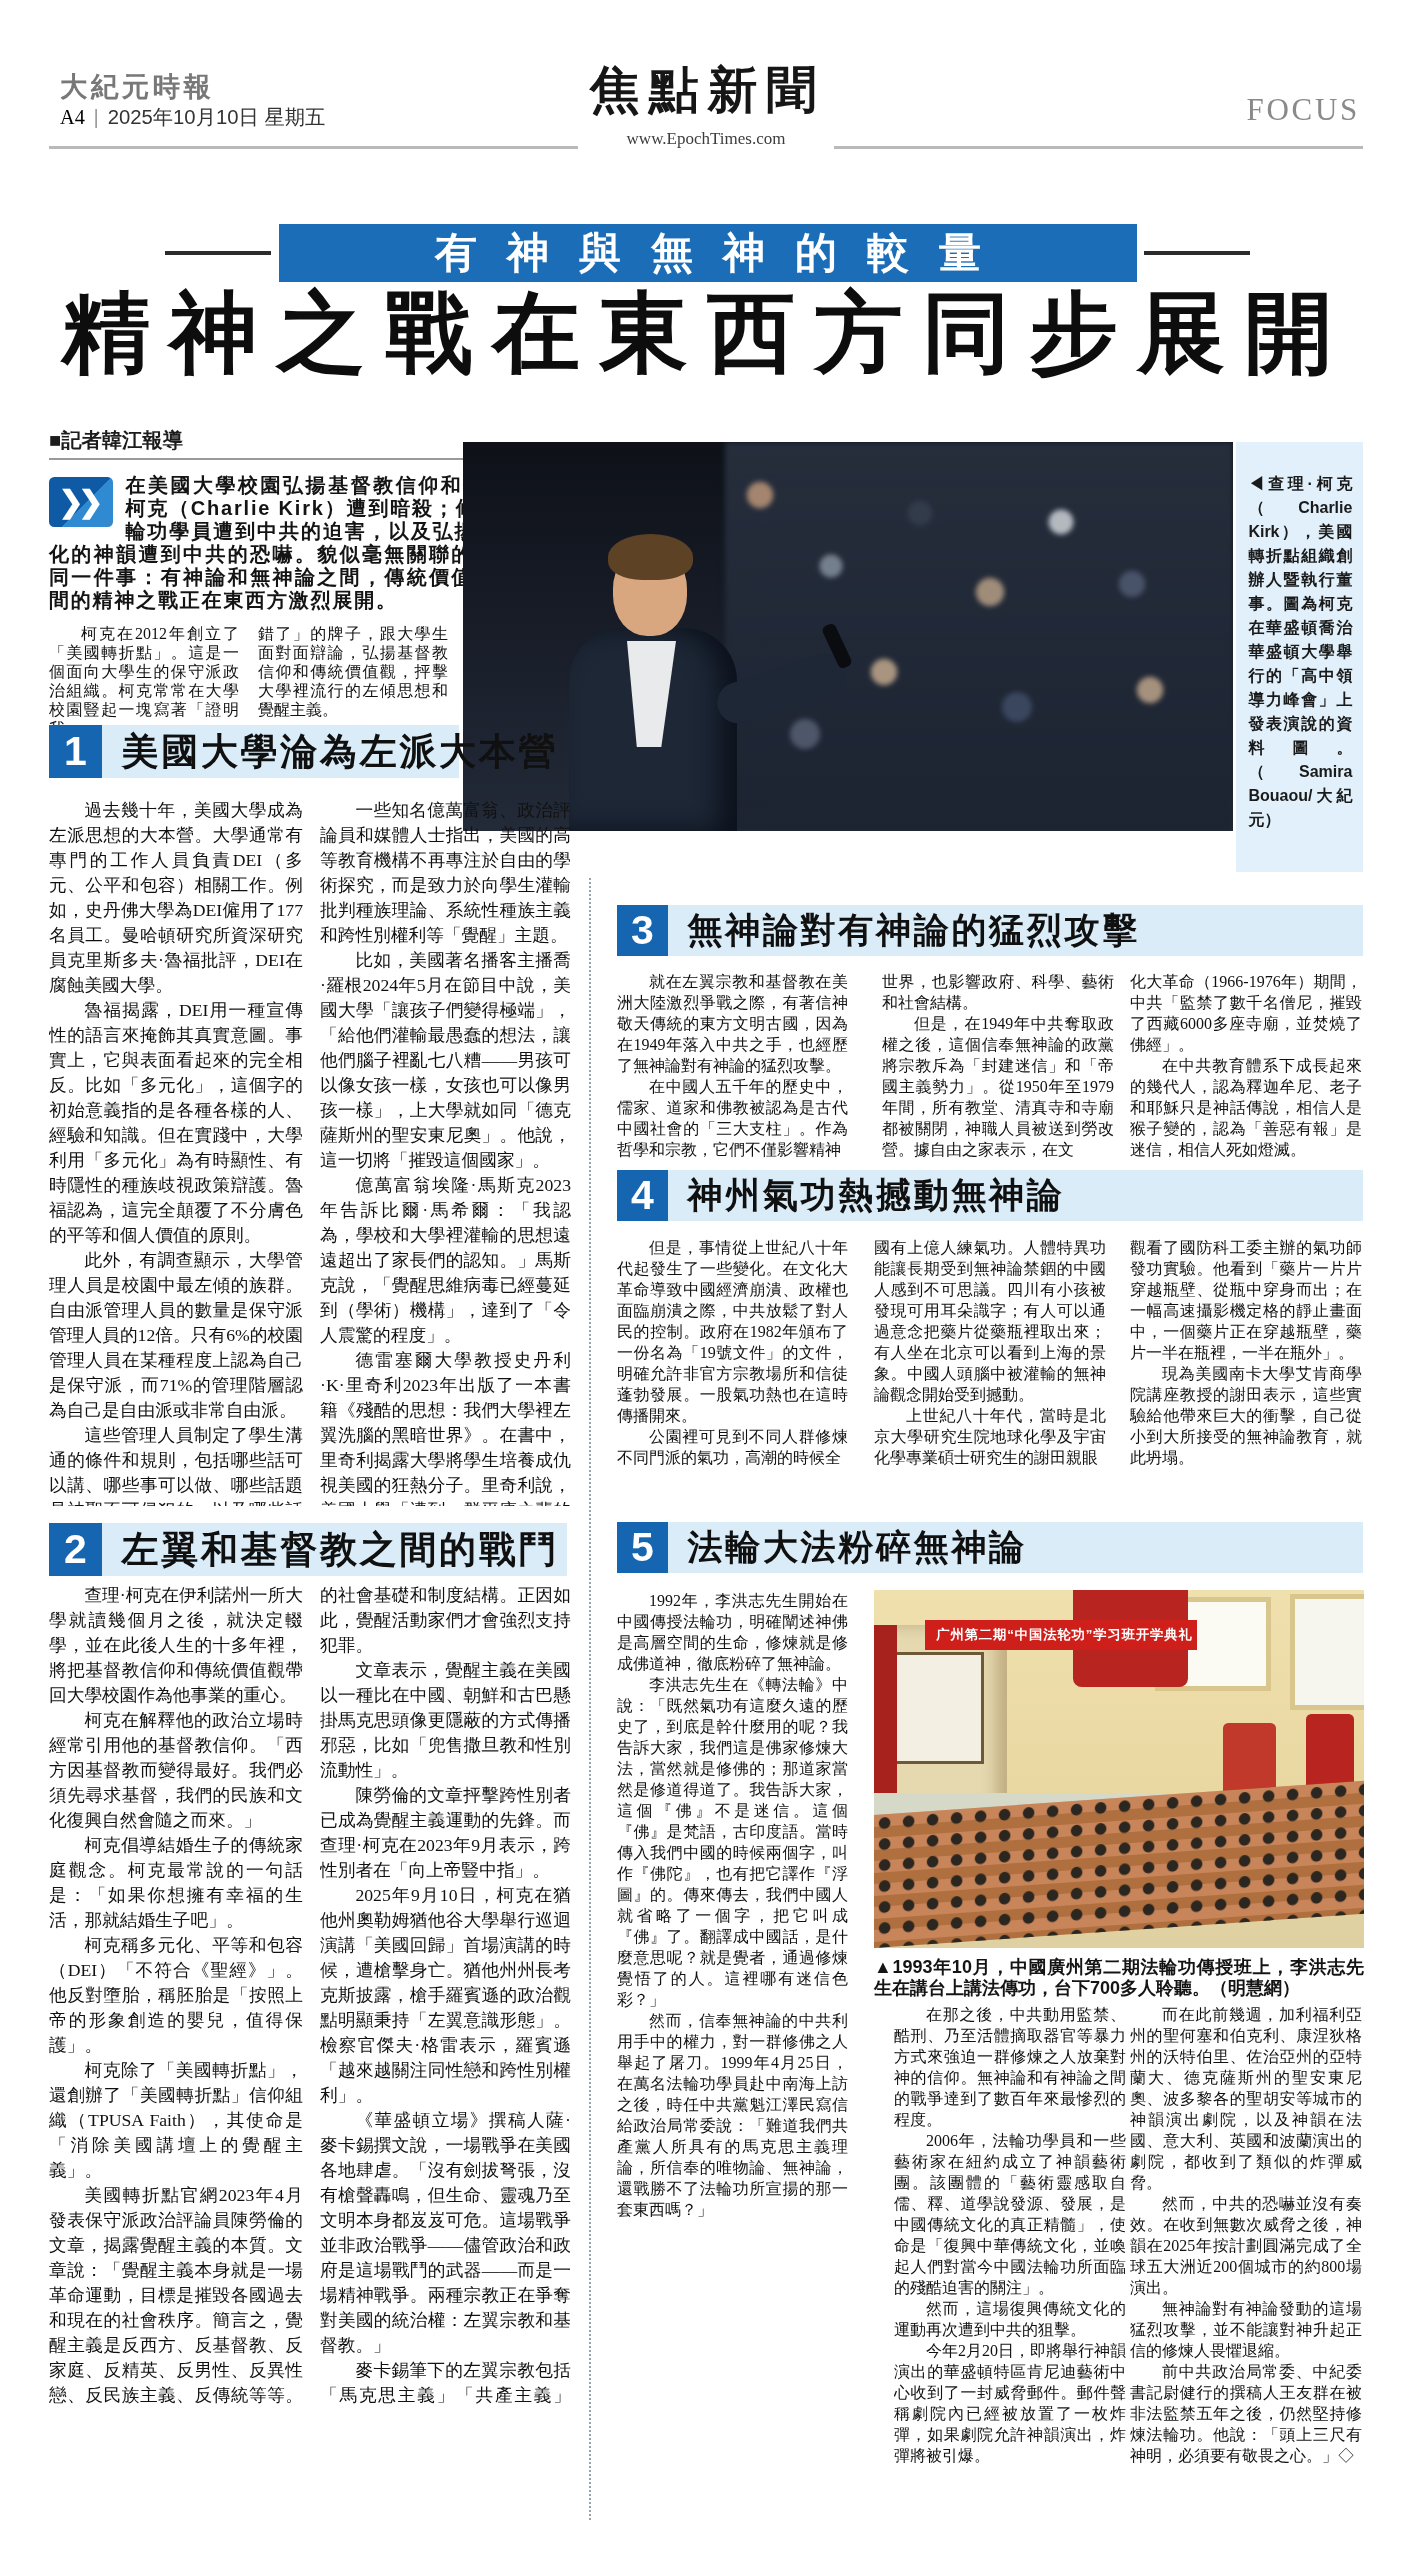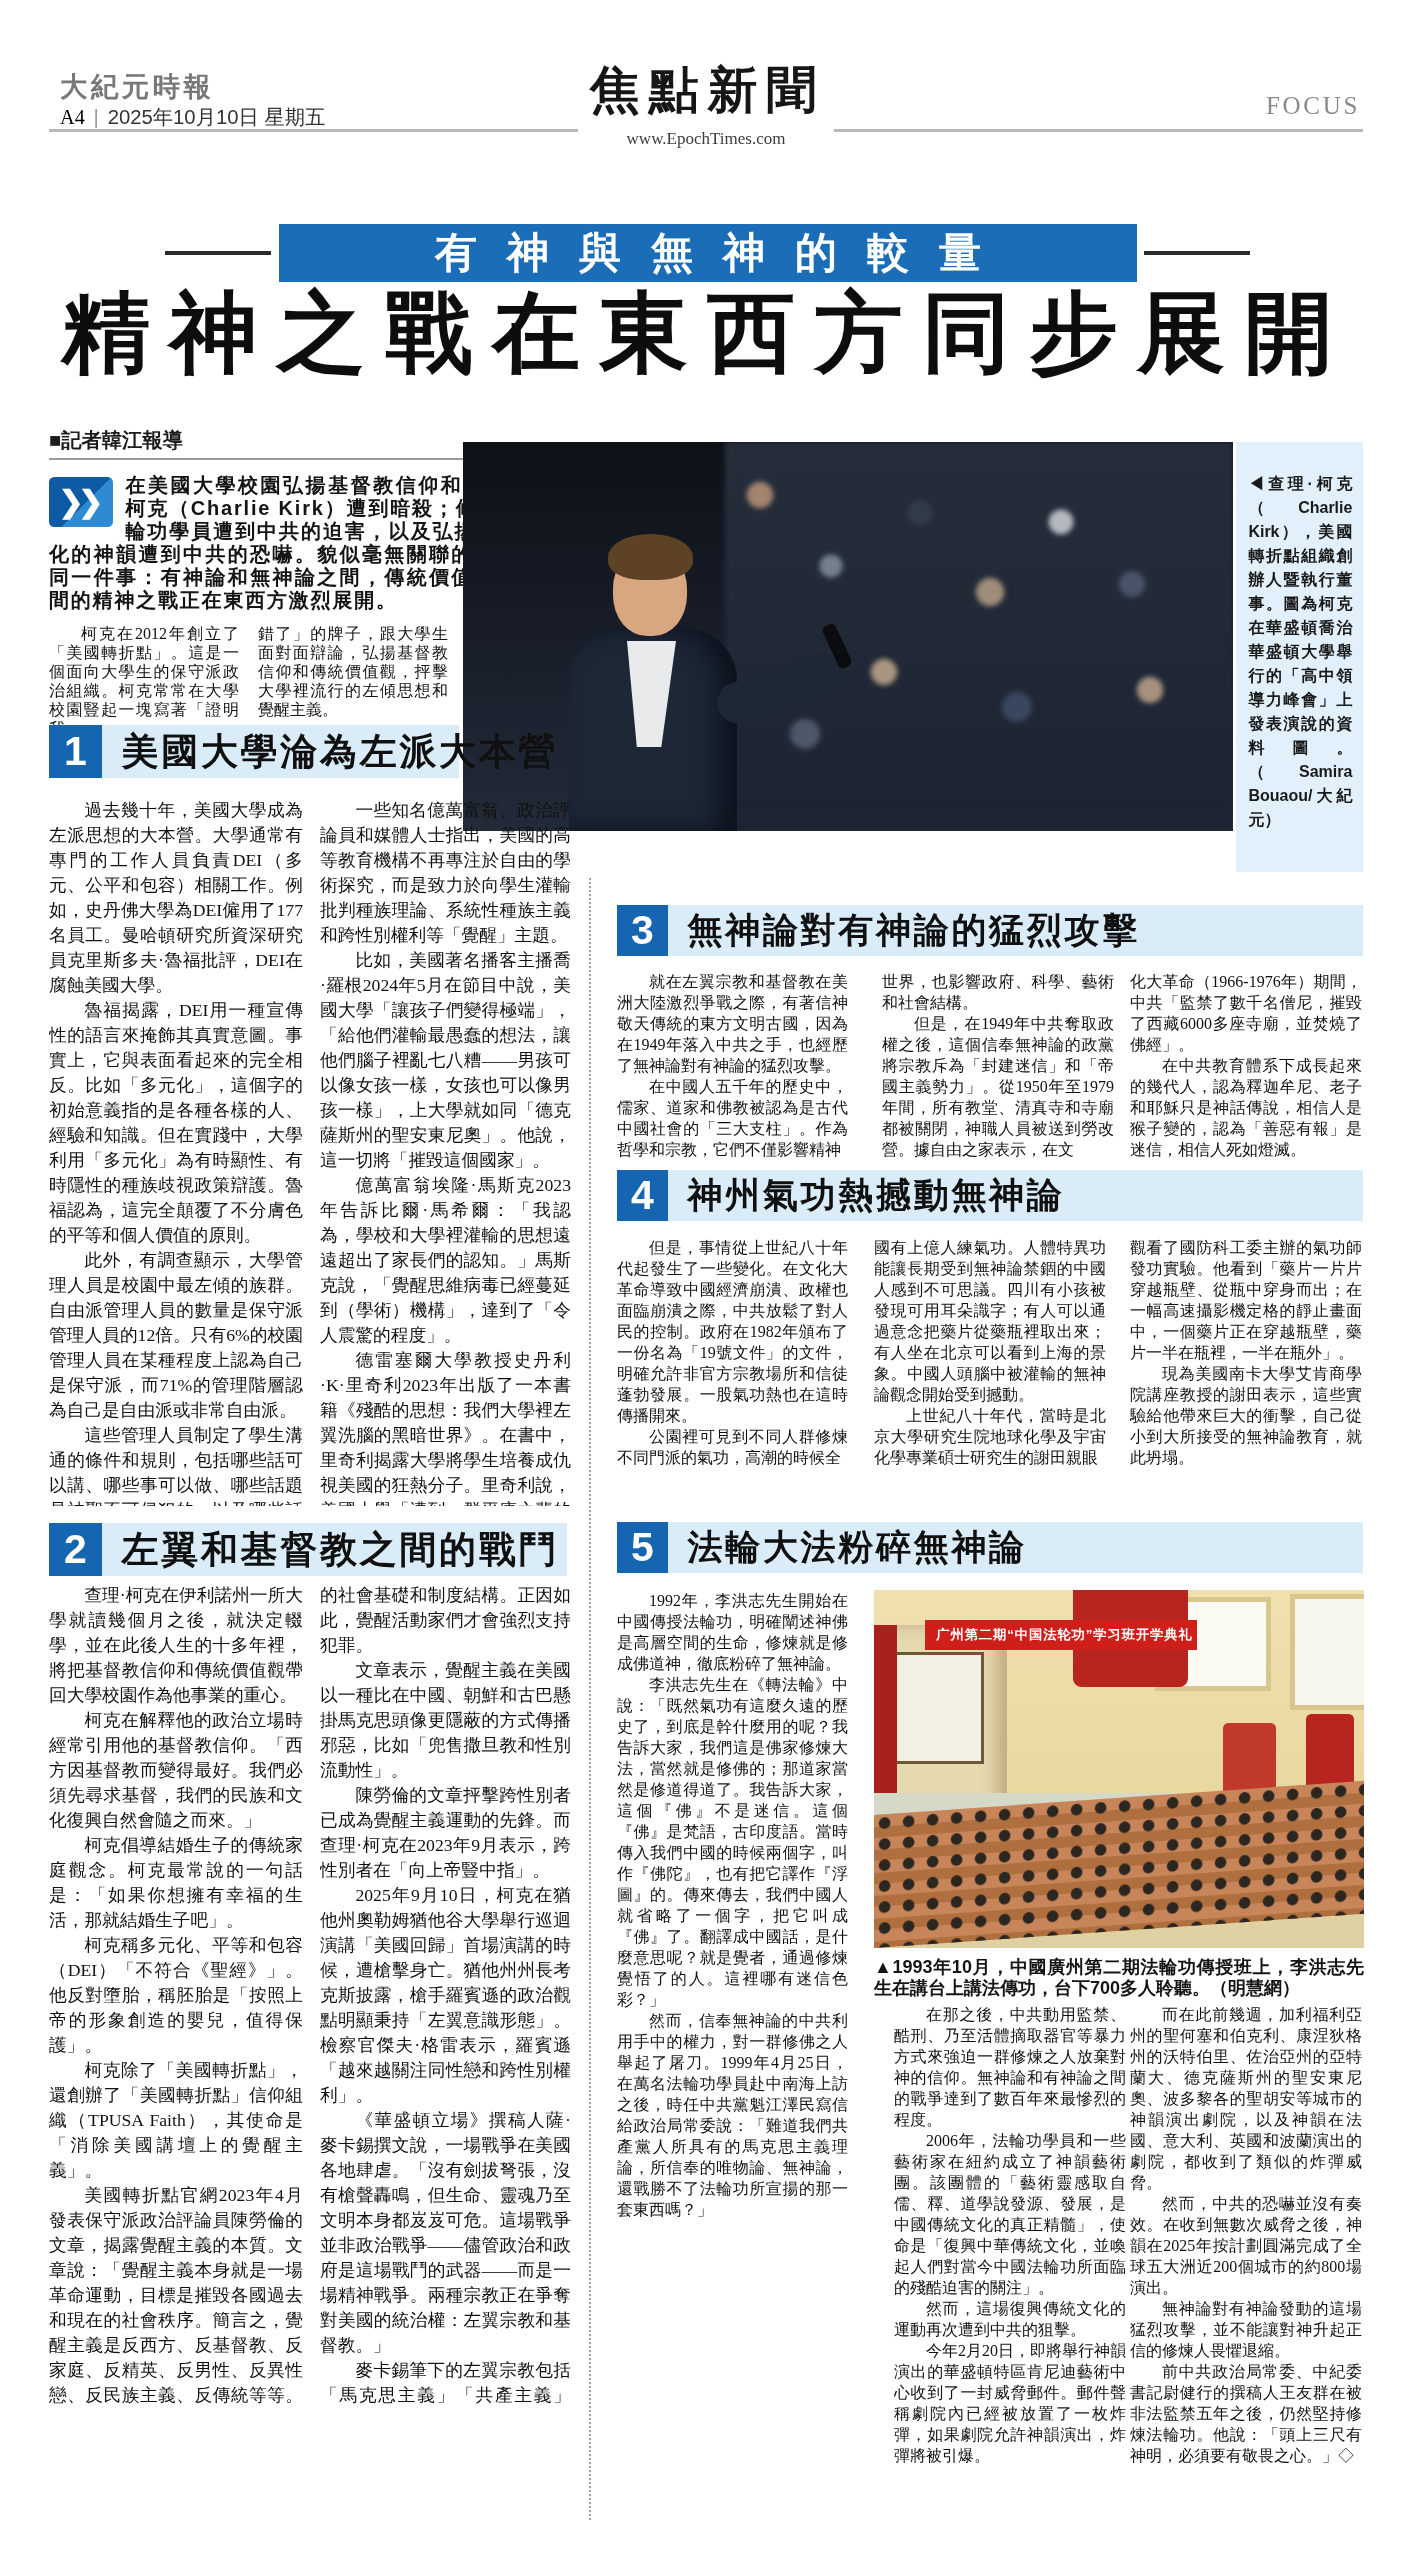--- a/index.html
+++ b/index.html
@@ -7,23 +7,23 @@
         font-family:"Liberation Serif",serif;color:#111;}
   
   .masthead-logo{position:absolute;left:60px;top:69px;font-size:27.4px;font-weight:bold;
         color:#787878;letter-spacing:3.5px;font-family:"Liberation Serif",serif;}
   .pageinfo{position:absolute;left:60px;top:103px;font-size:20.3px;color:#333;
         font-family:"Liberation Sans",sans-serif;}
   .pageinfo .pgno{font-weight:normal;color:#000;font-family:"Liberation Serif",serif;}
   .pageinfo .sep{color:#999;margin:0 8.8px;}
   .section-name{position:absolute;left:0;right:0;top:57px;text-align:center;font-size:50px;
         font-weight:900;letter-spacing:8.8px;color:#161616;font-family:"Liberation Sans",sans-serif;}
-  .focus-en{position:absolute;right:55px;top:92px;font-size:25px;color:#8a8a8a;
+  .focus-en{position:absolute;right:55px;top:92px;font-size:31px;color:#8a8a8a;
         letter-spacing:2.7px;font-family:"Liberation Serif",serif;}
-  .head-rule{position:absolute;left:49px;top:129px;width:1314px;display:flex;align-items:flex-start;gap:36px;}
+  .head-rule{position:absolute;left:49px;top:129px;width:1314px;display:flex;align-items:flex-end;gap:36px;}
   .head-rule .ln{flex:1;height:2.7px;background:#b9b9b9;}
   .head-rule .url{padding:0 12.4px;font-size:17px;color:#3c3c3c;font-family:"Liberation Serif",serif;}
   
   .topic-banner{position:absolute;left:279px;top:224px;width:858px;height:58px;
         display:flex;align-items:center;justify-content:center;color:#fff;font-weight:bold;
         font-size:42px;letter-spacing:30px;text-indent:30px;font-family:"Liberation Sans",sans-serif;}
   .flank{position:absolute;top:251px;height:3.5px;background:#2b2b2b;width:106px;}
   .flank.l{left:165px;} .flank.r{right:165px;}
   .headline{position:absolute;left:49px;top:281px;width:1316px;text-align:center;
         font-size:88px;font-weight:900;letter-spacing:19.5px;color:#0d0d0d;line-height:1.2;

